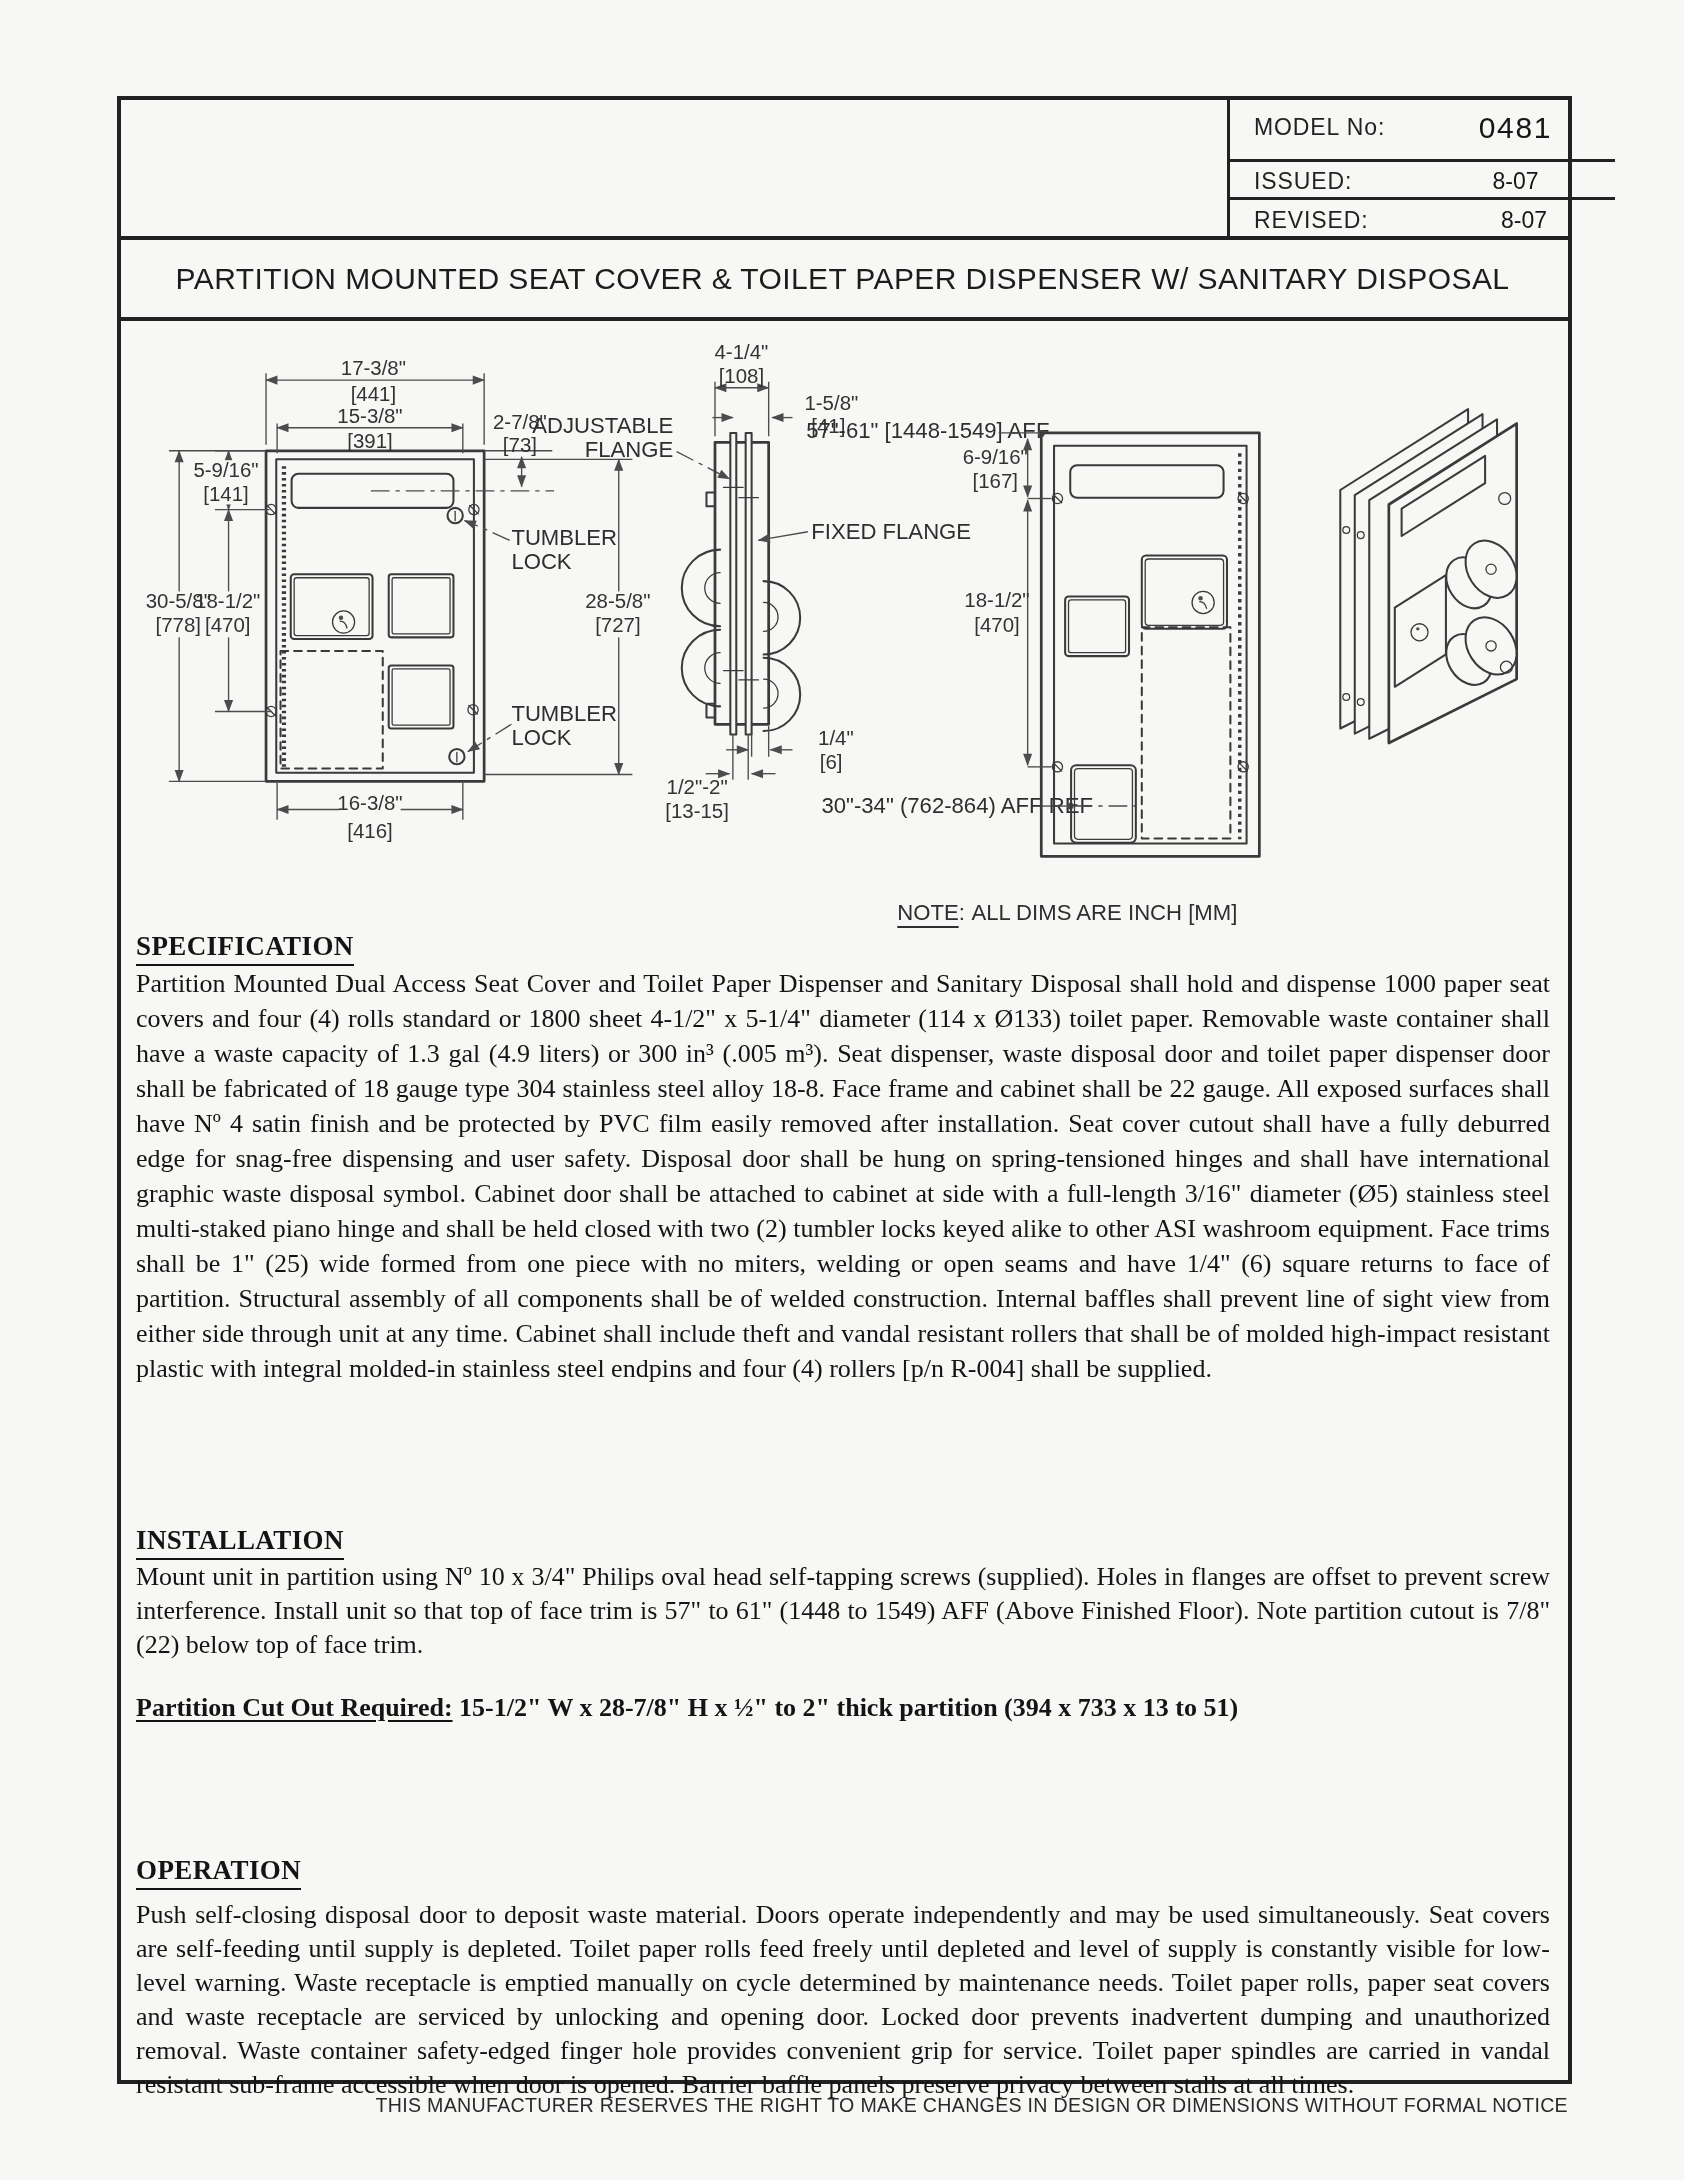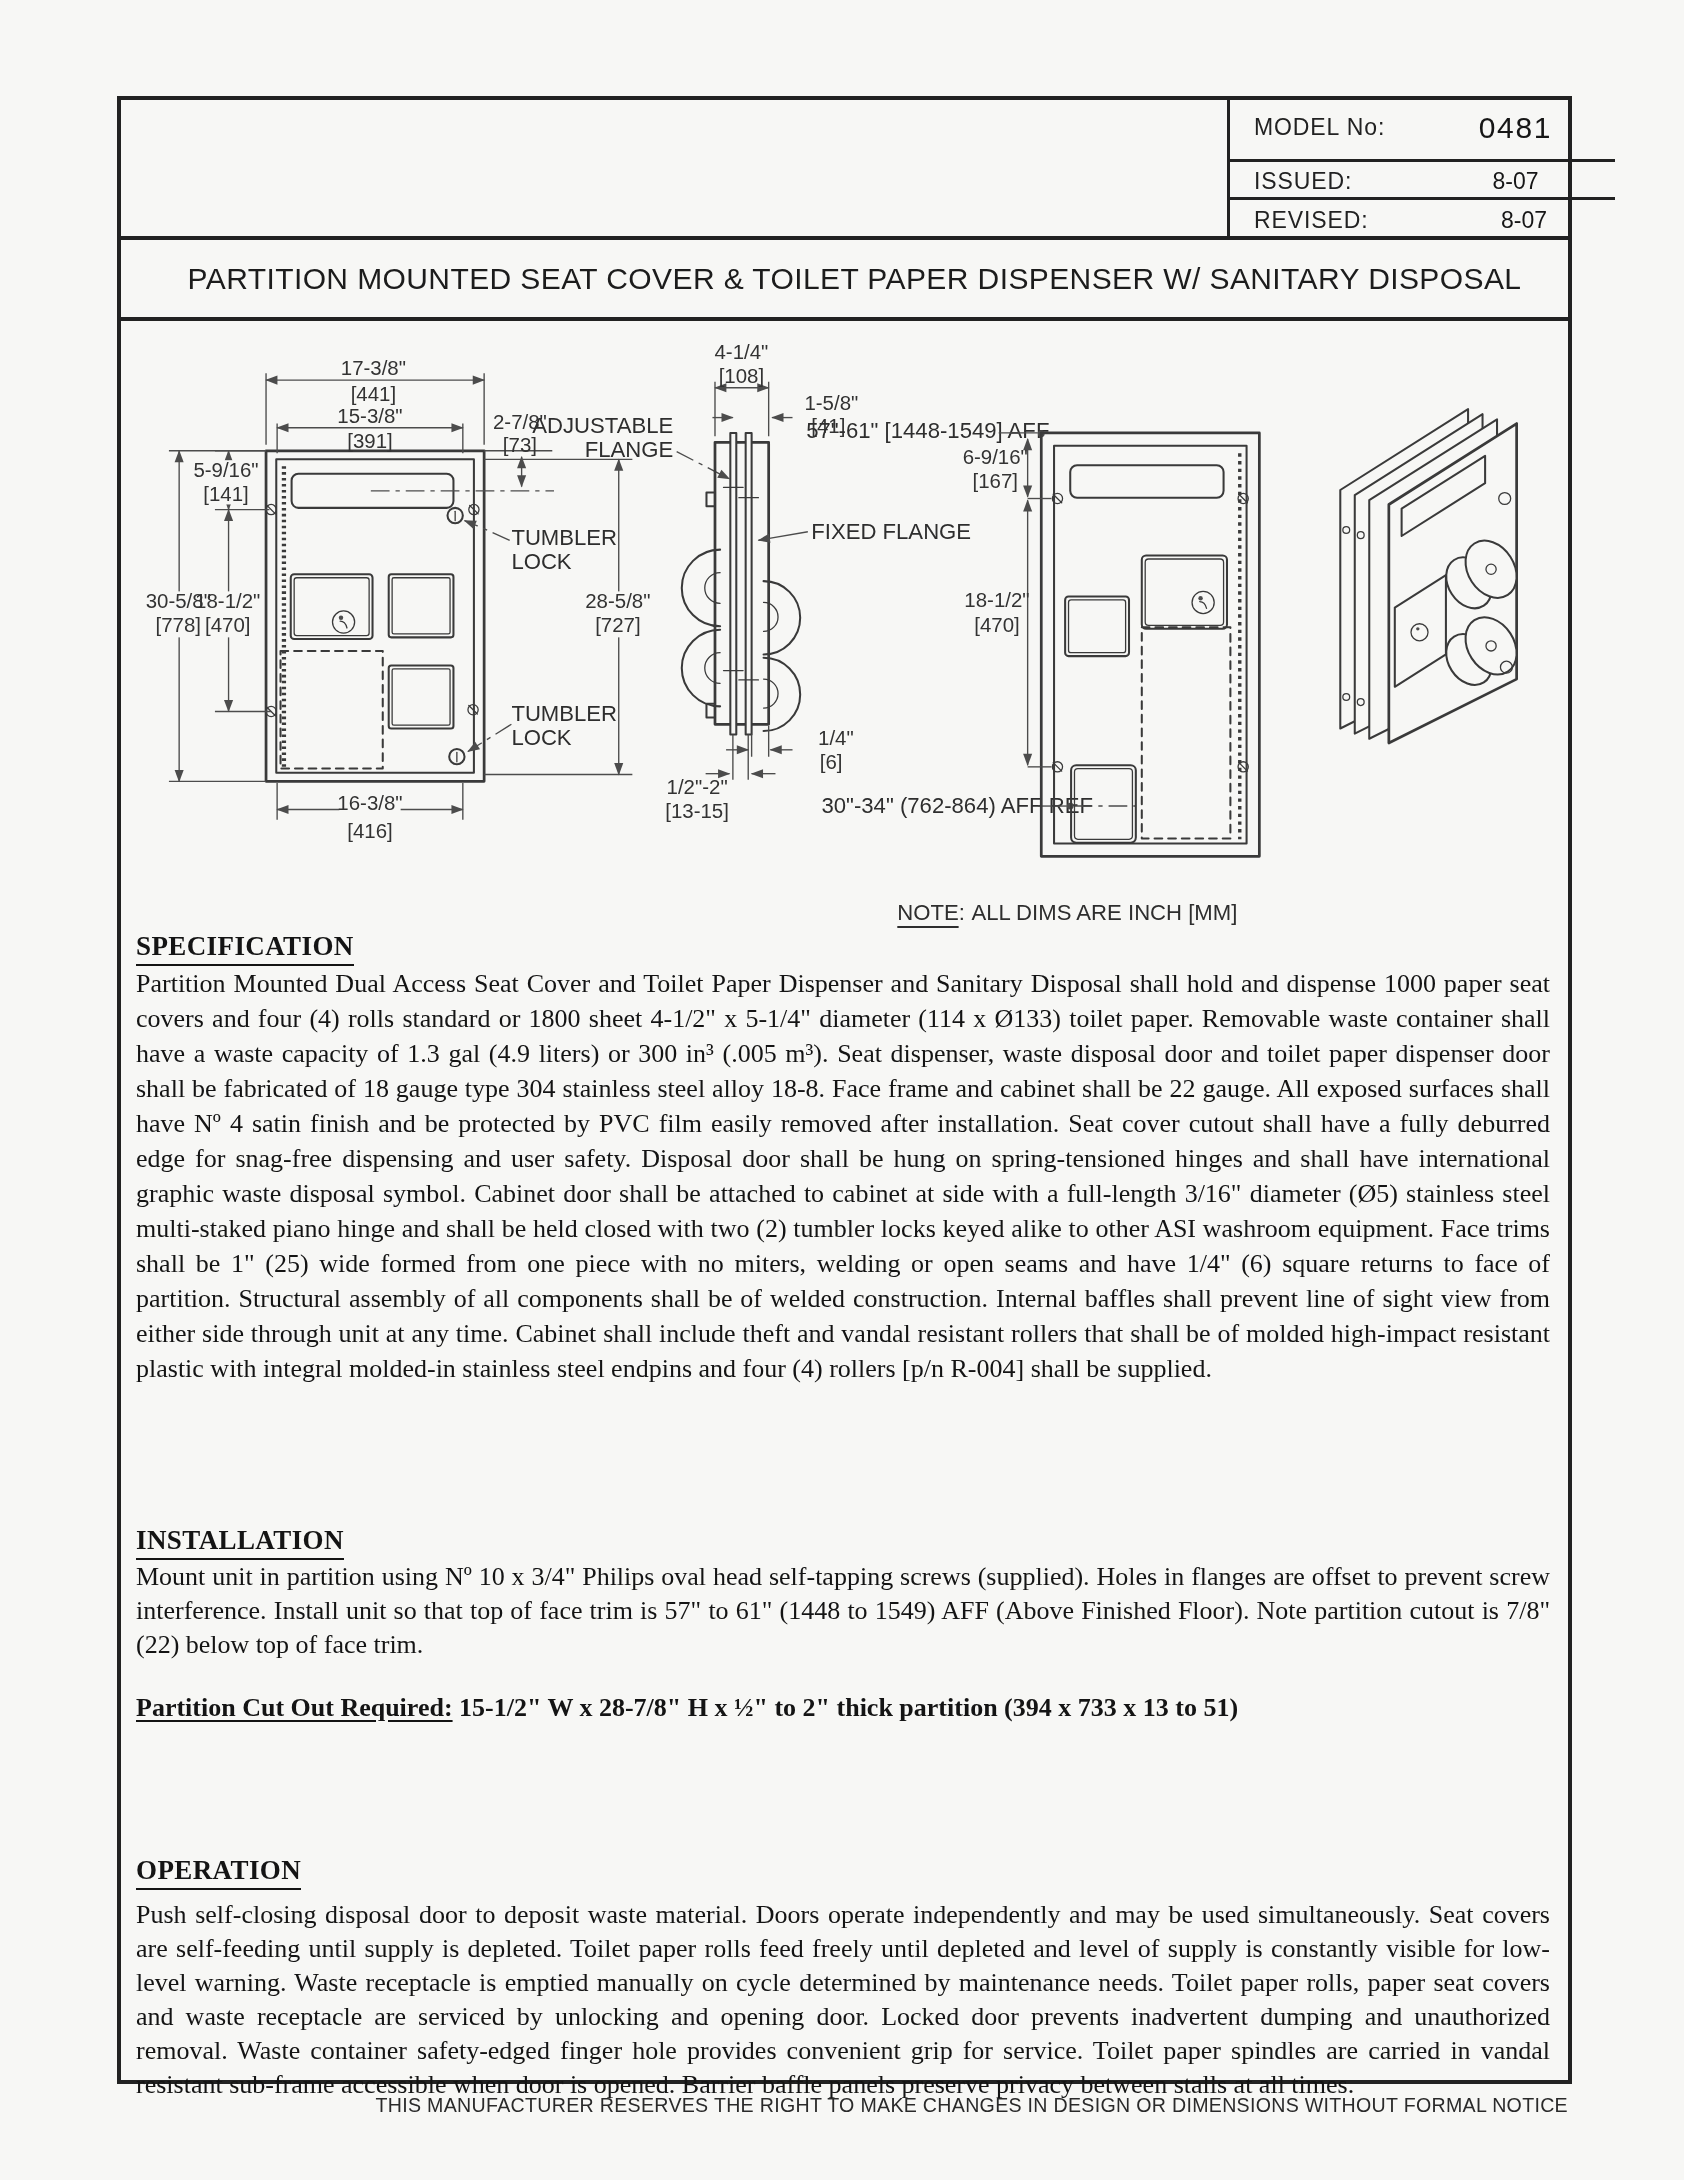--- a/index.html
+++ b/index.html
@@ -18,21 +18,21 @@
   
   #title-block{left:1179px;top:96px;width:385px;height:142px;border-left:3.4px solid #222;margin-left:48px;}
   .tb-row{position:absolute;left:0;width:100%;box-sizing:border-box;display:flex;align-items:center;}
   #tb-model{top:0;height:66px;border-bottom:3.4px solid #222;}
   #tb-issued{top:69px;height:35px;border-bottom:3.4px solid #222;}
   #tb-revised{top:107px;height:35px;gap:17px;}
   .tb-label{font-size:23px;letter-spacing:0.9px;color:#222;padding-left:24px;width:162px;}
   .tb-value{font-size:23px;color:#161616;flex:1;text-align:center;}
   #tb-model .tb-value{font-size:30px;letter-spacing:1.7px;}
   
-  #title-bar{left:117px;top:240px;width:1451px;height:77px;display:flex;align-items:center;justify-content:center;margin-left:12px;}
+  #title-bar{left:117px;top:240px;width:1451px;height:77px;display:flex;align-items:center;justify-content:center;}
   #doc-title{font-size:30px;letter-spacing:0.4px;color:#1c1c1c;white-space:nowrap;}
   
   #drawing{left:111px;top:322px;width:1461px;height:612px;}
   svg .ln{fill:none;stroke:var(--line);stroke-width:2.4;stroke-linejoin:round;stroke-linecap:round;}
   svg .lt{stroke-width:3.2;}
   svg .th{stroke-width:1.5;}
   svg .fillp{fill:var(--paper);}
   svg .dim{fill:none;stroke:var(--dim);stroke-width:1.6;}
   svg .dd{stroke-dasharray:22 7 5 7;}
   svg .dash{stroke-dasharray:9 7;}

